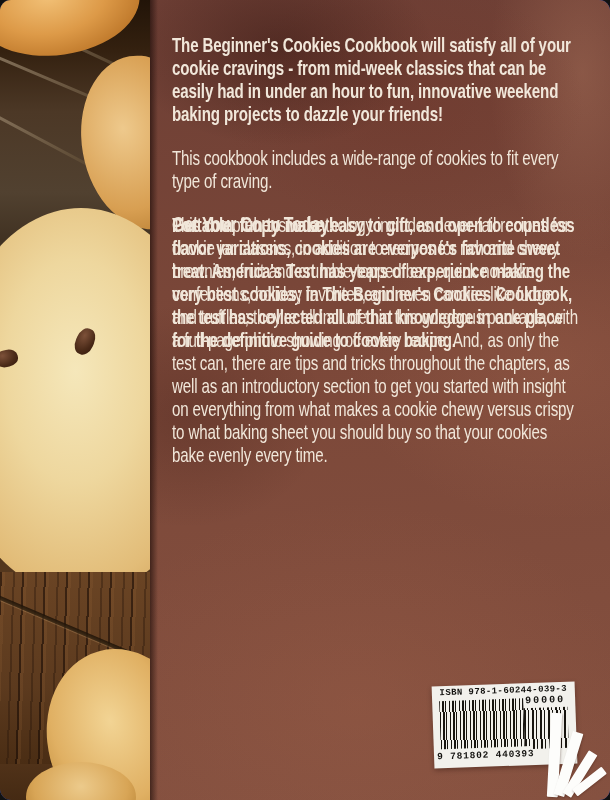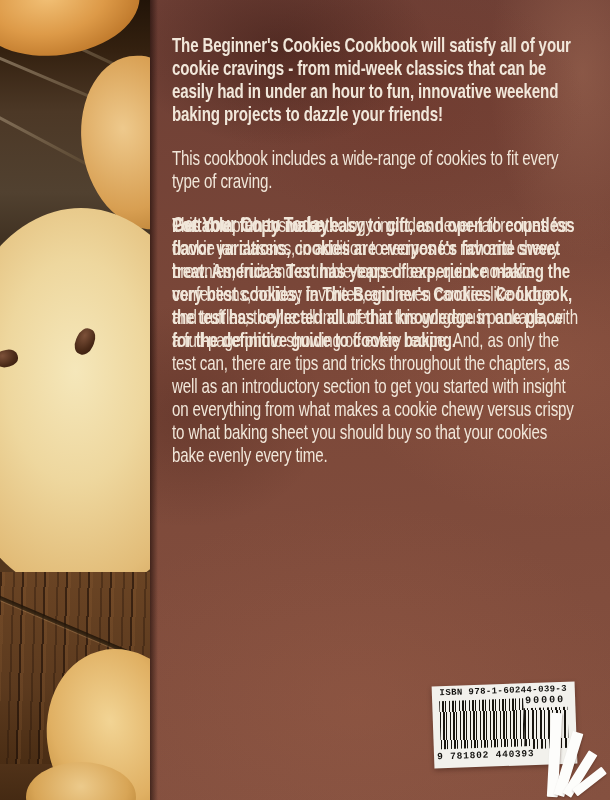--- a/index.html
+++ b/index.html
@@ -1,17 +1,17 @@
 <!DOCTYPE html>
 <html><head>
 <meta charset="utf-8">
 <style>
   html,body{margin:0;padding:0;background:#111;}
   .cover{position:relative;width:610px;height:800px;overflow:hidden;background:#1d4ed8;
-         font-family:"Liberation Sans",sans-serif;}
+         font-family:"Liberation Sans",sans-serif;border-radius:11px;}
   .cover *{position:absolute;box-sizing:border-box;}
 
   
   .photo-strip{left:0;top:0;width:150px;height:800px;overflow:hidden;
     background:linear-gradient(180deg,#221408 0%,#33200f 6%,#4a3422 12%,#51402e 22%,
                #463télé 0,#44332| 0) ; 
   }
   .photo-strip{background:linear-gradient(180deg,#221408 0%,#33200f 6%,#4c3826 14%,
                #514130 24%,#413222 30%,#3a2a18 60%,#5a3a1f 74%,#6a4526 80%,
                #5e3c20 90%,#452a13 100%);}

